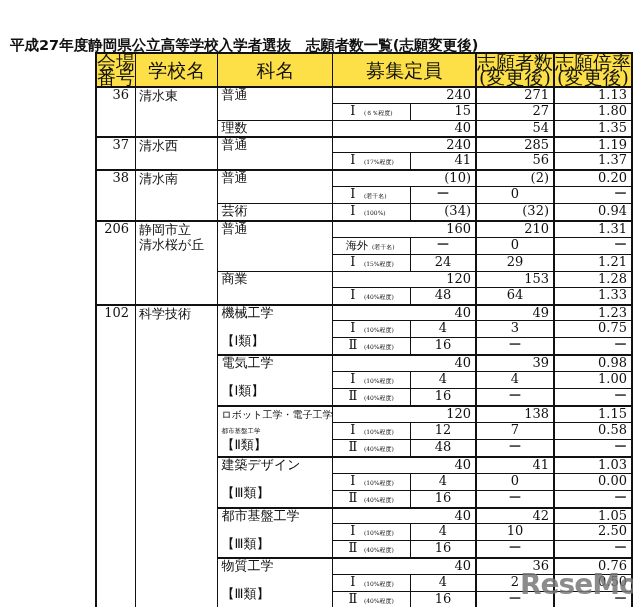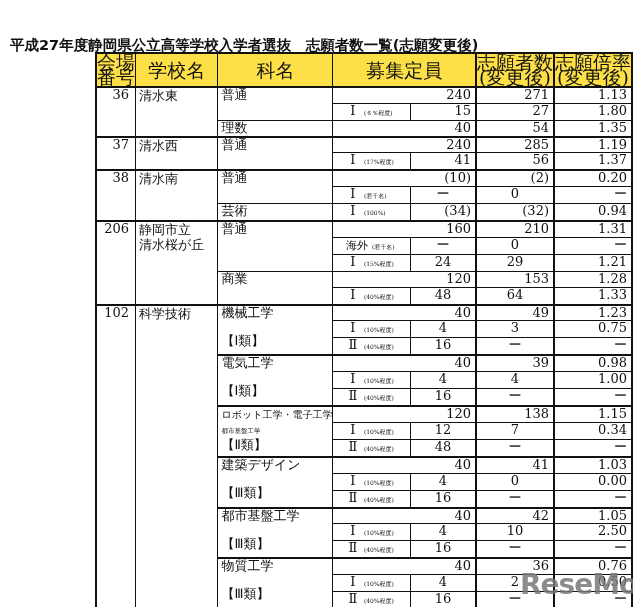--- a/index.html
+++ b/index.html
@@ -212,21 +212,21 @@
         <span class="cls">【Ⅱ類】</span>
       </td>
       <td colspan="2" class="num thick-top">120</td>
       <td class="num thick-top thick-l">138</td>
       <td class="num thick-top thick-l outer-r">1.15</td>
     </tr>
     <tr>
       <td class="sub"><span class="roman">Ⅰ</span><span class="note">(10%程度)</span></td>
       <td class="cen">12</td>
       <td class="cen thick-l">7</td>
-      <td class="num thick-l outer-r">0.34</td>
+      <td class="num thick-l outer-r">0.58</td>
     </tr>
     <tr>
       <td class="sub"><span class="roman">Ⅱ</span><span class="note">(40%程度)</span></td>
       <td class="cen">48</td>
       <td class="cen thick-l">ー</td>
       <td class="num thick-l outer-r">ー</td>
     </tr>
 
     <tr>
       <td rowspan="3" class="dept thick-top">

